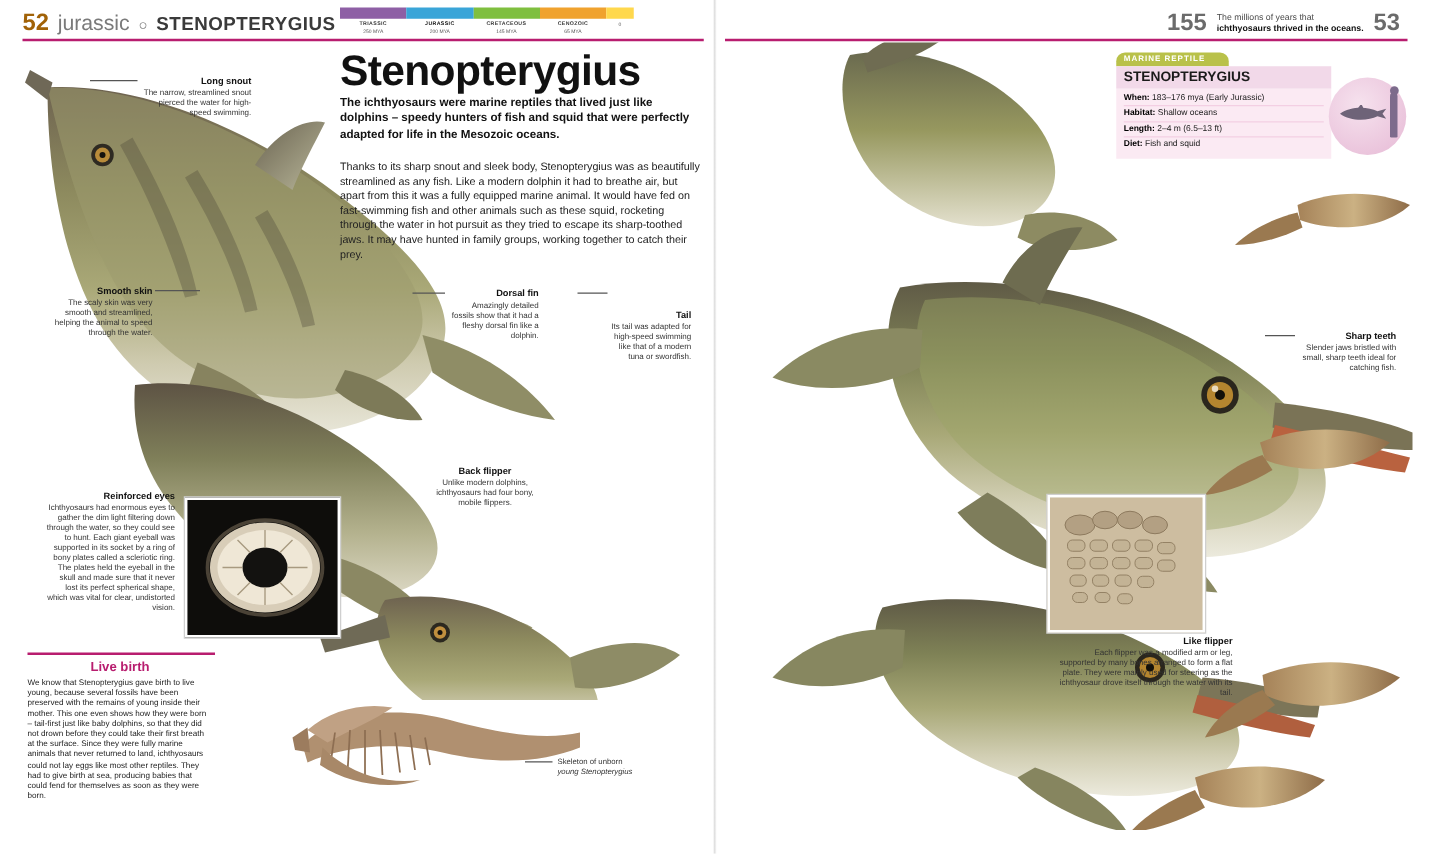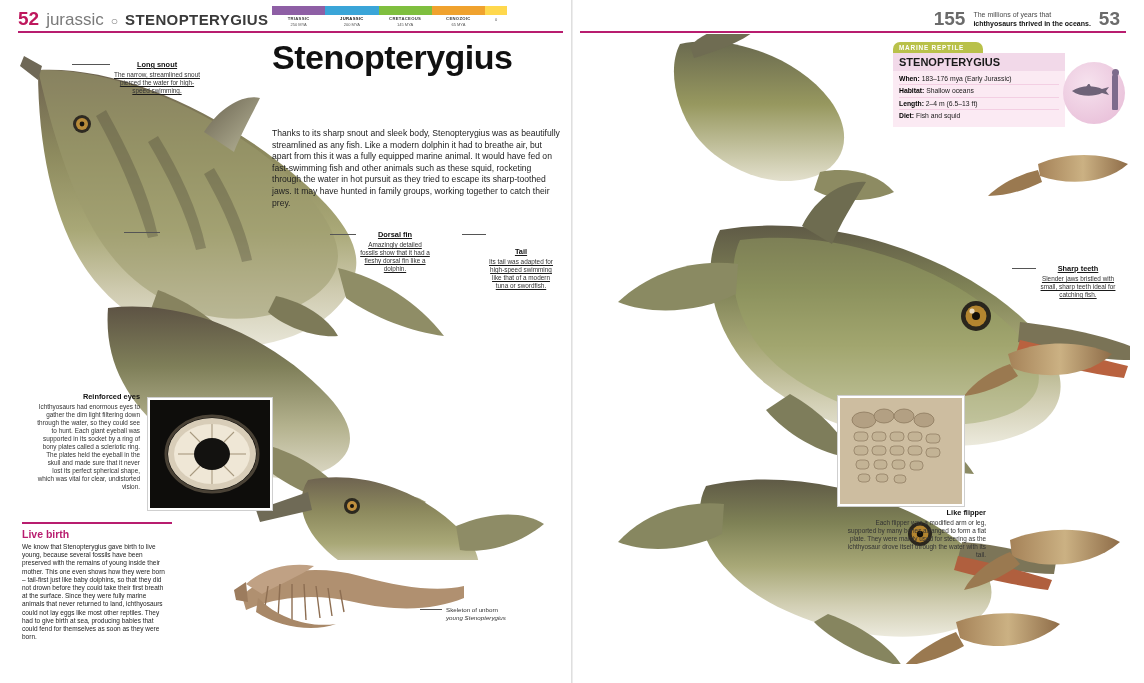--- a/index.html
+++ b/index.html
@@ -12,21 +12,21 @@
     position:relative;
   }
   .page{position:absolute;inset:0;}
 
   
   .spine{position:absolute;left:571px;top:0;width:2px;height:683px;background:linear-gradient(to right,#d8d8d8,#f4f4f4);}
 
   
   .hdr-rule{position:absolute;height:2px;background:#b81d6f;}
   .hdr-left{position:absolute;left:18px;top:8px;display:flex;align-items:baseline;gap:7px;}
-  .hdr-left .num{font-size:19px;font-weight:bold;color:#be185d;}
+  .hdr-left .num{font-size:19px;font-weight:bold;color:#a16207;}
   .hdr-left .era{font-size:17px;color:#7a7a7a;font-weight:normal;}
   .hdr-left .dot{font-size:12px;color:#7a7a7a;}
   .hdr-left .topic{font-size:15px;font-weight:bold;color:#3a3a3a;letter-spacing:.4px;}
 
   .hdr-right{position:absolute;right:24px;top:8px;display:flex;align-items:center;gap:8px;}
   .hdr-right .num{font-size:19px;font-weight:bold;color:#6b6b6b;}
   .hdr-right .sub{font-size:7px;line-height:9px;color:#4a4a4a;max-width:120px;}
   .hdr-right .sub b{color:#111;}
 
   
@@ -40,29 +40,29 @@
   
   .title{position:absolute;left:272px;top:38px;font-size:34px;font-weight:bold;letter-spacing:-0.5px;color:#111;}
   .standfirst{position:absolute;left:272px;top:76px;width:288px;font-size:9.3px;line-height:12.4px;font-weight:bold;color:#111;}
   .bodytext{position:absolute;left:272px;top:128px;width:288px;font-size:8.6px;line-height:11.6px;color:#222;text-align:left;}
 
   
   .callout{position:absolute;}
   .callout .ttl{font-size:7.4px;font-weight:bold;color:#111;margin-bottom:2px;}
   .callout .txt{font-size:6.4px;line-height:8px;color:#333;}
   .ca-right{text-align:right;}
-  .ca-left{text-align:center;text-decoration:underline;}
+  .ca-left{text-align:right;}
   .ca-center{text-align:center;}
   .leader{position:absolute;background:#555;}
   .leader.h{height:1px;}
 
   
   .livebirth{position:absolute;left:22px;top:528px;width:148px;}
   .lb-rule{position:absolute;left:22px;top:522px;width:150px;height:1.5px;background:#b81d6f;}
-  .livebirth h3{margin:0 0 3px 0;font-size:10.5px;color:#b81d6f;}
+  .livebirth h3{margin:0 0 3px 0;font-size:10.5px;color:#b81d6f;text-align:center;}
   .livebirth p{margin:0;font-size:6.5px;line-height:8.2px;color:#222;}
 
   
   .factbox{position:absolute;left:893px;top:42px;width:172px;}
   .fb-head{background:#b9c14a;color:#ffffff;font-size:6.4px;font-weight:bold;letter-spacing:.8px;padding:2px 6px;border-radius:7px 7px 0 0;width:78px;}
   .fb-title{background:#f2d9e9;color:#1a1a1a;font-size:11px;font-weight:bold;padding:3px 6px;}
   .fb-rows{background:#fbeaf3;padding:2px 6px 5px 6px;}
   .fb-row{font-size:6.8px;line-height:9.4px;color:#1a1a1a;border-bottom:1px solid #f3cfe3;padding:1px 0;}
   .fb-row b{color:#000;}
   .fb-row:last-child{border-bottom:none;}
@@ -236,47 +236,56 @@
       <path d="M76 44 L78 80"></path>
         <path d="M88 46 L92 78"></path>
         <path d="M100 48 L104 76"></path>
       <path d="M112 50 L116 72"></path>
     </g>
     <path d="M30 58 C50 78, 80 88, 108 84 C86 92, 52 88, 28 72 Z" fill="#a88868"></path>
     <path d="M6 50 L18 42 L20 62 L8 60 Z" fill="#9c7c5e"></path>
   </svg>
 
   <div class="title">Stenopterygius</div>
+  <div class="standfirst">The ichthyosaurs were marine reptiles that lived just like dolphins – speedy hunters of fish and squid that were perfectly adapted for life in the Mesozoic oceans.</div>
   <div class="bodytext">Thanks to its sharp snout and sleek body, Stenopterygius was as beautifully streamlined as any fish. Like a modern dolphin it had to breathe air, but apart from this it was a fully equipped marine animal. It would have fed on fast-swimming fish and other animals such as these squid, rocketing through the water in hot pursuit as they tried to escape its sharp-toothed jaws. It may have hunted in family groups, working together to catch their prey.</div>
 
   <div class="callout ca-left" style="left:113px;top:60px;width:88px;">
     <div class="ttl">Long snout</div>
     <div class="txt">The narrow, streamlined snout pierced the water for high-speed swimming.</div>
   </div>
   <div class="leader h" style="left:72px;top:64px;width:38px;"></div>
 
+  <div class="callout ca-right" style="left:38px;top:228px;width:84px;">
+    <div class="ttl">Smooth skin</div>
+    <div class="txt">The scaly skin was very smooth and streamlined, helping the animal to speed through the water.</div>
+  </div>
   <div class="leader h" style="left:124px;top:232px;width:36px;"></div>
 
   <div class="callout ca-right" style="left:36px;top:392px;width:104px;">
     <div class="ttl">Reinforced eyes</div>
     <div class="txt">Ichthyosaurs had enormous eyes to gather the dim light filtering down through the water, so they could see to hunt. Each giant eyeball was supported in its socket by a ring of bony plates called a scleriotic ring. The plates held the eyeball in the skull and made sure that it never lost its perfect spherical shape, which was vital for clear, undistorted vision.</div>
   </div>
 
   <div class="callout ca-left" style="left:359px;top:230px;width:72px;">
     <div class="ttl">Dorsal fin</div>
     <div class="txt">Amazingly detailed fossils show that it had a fleshy dorsal fin like a dolphin.</div>
   </div>
   <div class="leader h" style="left:330px;top:234px;width:26px;"></div>
 
   <div class="callout ca-left" style="left:489px;top:247px;width:64px;">
     <div class="ttl">Tail</div>
     <div class="txt">Its tail was adapted for high-speed swimming like that of a modern tuna or swordfish.</div>
   </div>
   <div class="leader h" style="left:462px;top:234px;width:24px;"></div>
 
+  <div class="callout ca-center" style="left:342px;top:372px;width:92px;">
+    <div class="ttl">Back flipper</div>
+    <div class="txt">Unlike modern dolphins, ichthyosaurs had four bony, mobile flippers.</div>
+  </div>
 
   <div class="lb-rule"></div>
   <div class="livebirth">
     <h3>Live birth</h3>
     <p>We know that Stenopterygius gave birth to live young, because several fossils have been preserved with the remains of young inside their mother. This one even shows how they were born – tail-first just like baby dolphins, so that they did not drown before they could take their first breath at the surface. Since they were fully marine animals that never returned to land, ichthyosaurs could not lay eggs like most other reptiles. They had to give birth at sea, producing babies that could fend for themselves as soon as they were born.</p>
   </div>
 
   <div class="caption-sm" style="left:446px;top:606px;width:84px;">
     <span>Skeleton of unborn</span><br>
     <i>young Stenopterygius</i>

